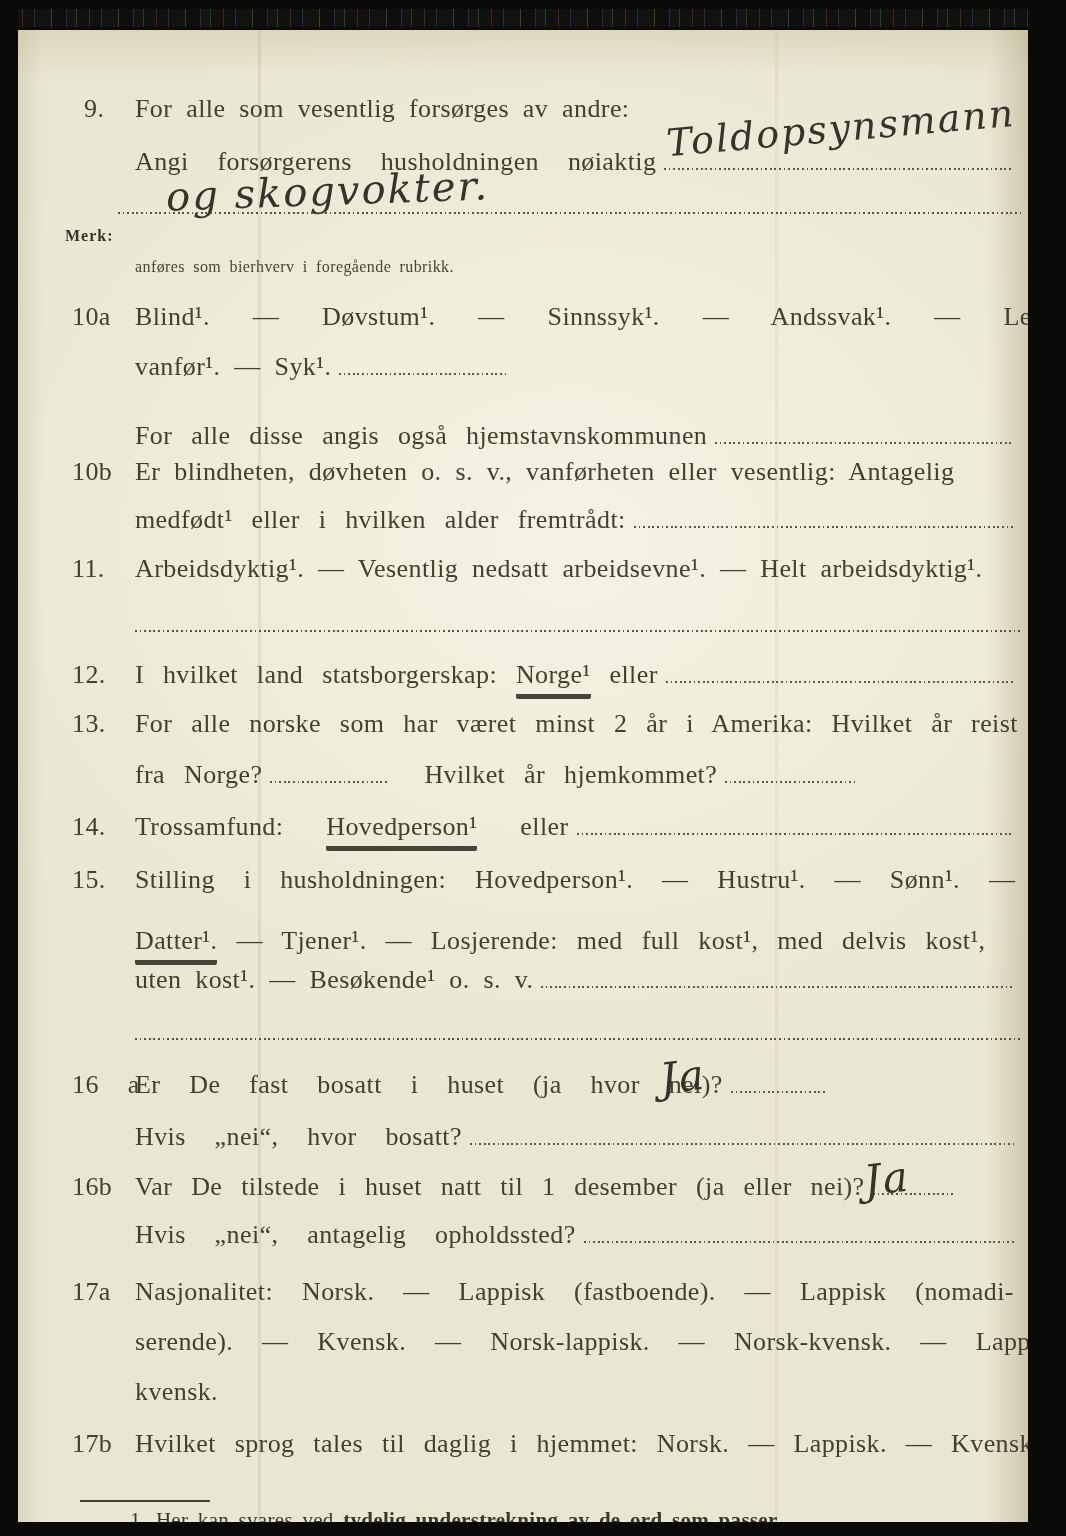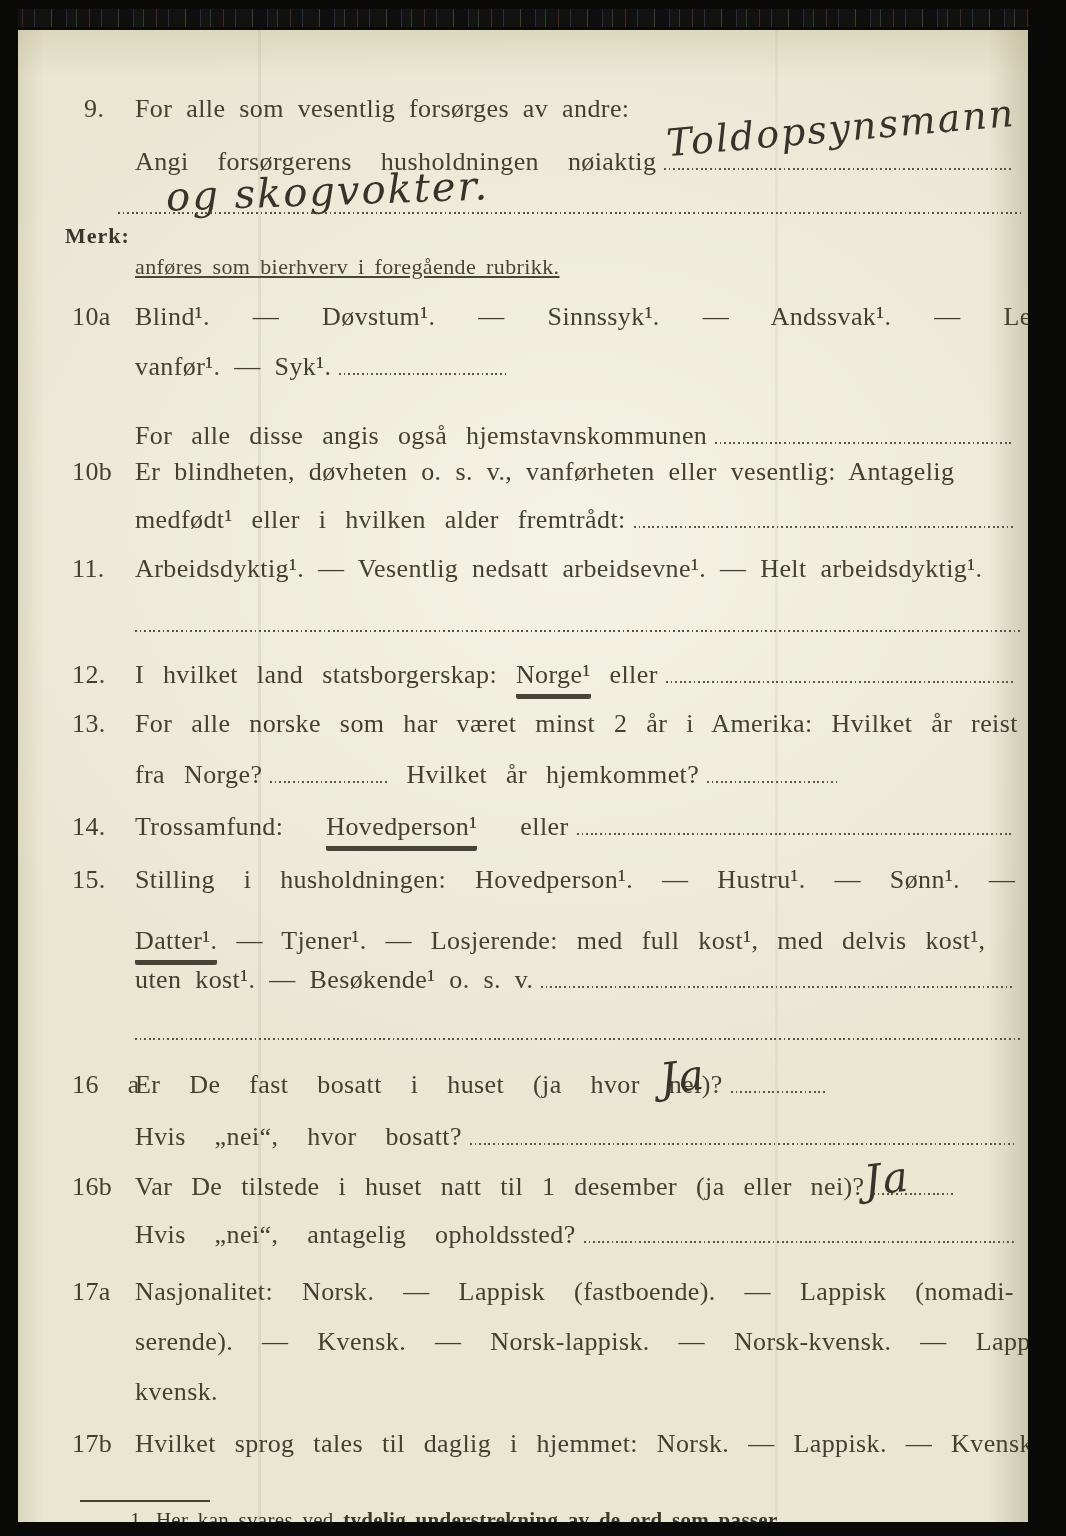--- a/index.html
+++ b/index.html
@@ -26,22 +26,22 @@
        #121210 23px 34px, #2a3a5d 34px 35px, #141412 35px 51px, #4d4d2e 51px 52px,
        #101010 52px 66px, #3c2c55 66px 67px);}
   
   .row{position:absolute;left:0;width:1010px;box-sizing:border-box;
        padding-left:117px;padding-right:14px;height:34px;
        display:flex;align-items:baseline;white-space:nowrap;
        font-size:26px;line-height:34px;color:#44402f;
        letter-spacing:.4px;word-spacing:7px;}
   .num{position:absolute;left:54px;}
   .num-9{left:66px;}
-  .merk-row{font-size:22px;line-height:28px;height:28px;
-            word-spacing:4px;color:#494533;text-decoration:underline;}
+  .merk-row{font-size:16px;line-height:28px;height:28px;
+            word-spacing:4px;color:#494533;}
   .merk-label{position:absolute;left:47px;font-weight:bold;letter-spacing:1px;color:#37342a;}
   .sp-sm{word-spacing:12px;}
   .sp-md{word-spacing:22px;}
   .sp-lg{word-spacing:36px;}
   
   .leader{flex:1 1 auto;height:2px;align-self:baseline;margin-left:8px;
           background:repeating-linear-gradient(90deg,#5c5747 0 1.8px,rgba(0,0,0,0) 1.8px 4.6px);}
   .leader-fixed{flex:0 0 auto;}
   .w170{width:170px;}  .w120{width:120px;}  .w130{width:130px;}  .w95{width:95px;}  .w80{width:80px;}
   
@@ -128,21 +128,21 @@
       <span class="leader"></span>
     </div>
 
     <div class="row sp-sm" style="top:677px">
       <span class="num">13.</span>
       <span>For alle norske som har været minst 2 år i Amerika: Hvilket år reist</span>
     </div>
     <div class="row sp-sm" style="top:728px">
       <span>fra Norge?</span>
       <span class="leader leader-fixed w120"></span>
-      <span style="margin-left:16px">Hvilket år hjemkommet?</span>
+      <span style="margin-left:34px">Hvilket år hjemkommet?</span>
       <span class="leader leader-fixed w130"></span>
     </div>
 
     <div class="row sp-lg" style="top:780px">
       <span class="num">14.</span>
       <span>Trossamfund:</span>&nbsp;
       <span class="pen">Hovedperson¹</span>&nbsp;
       <span>eller</span>
       <span class="leader"></span>
     </div>

